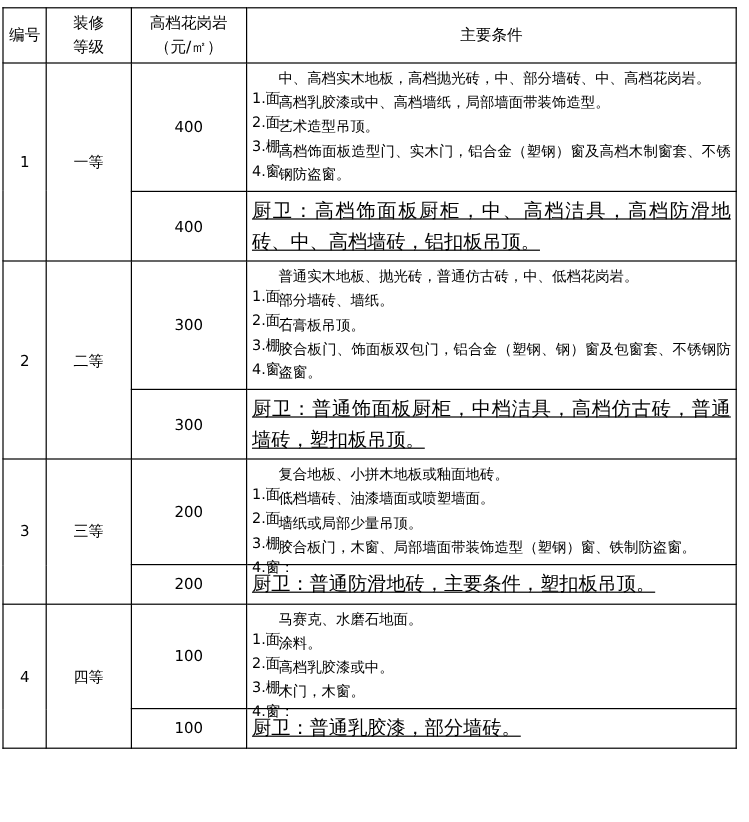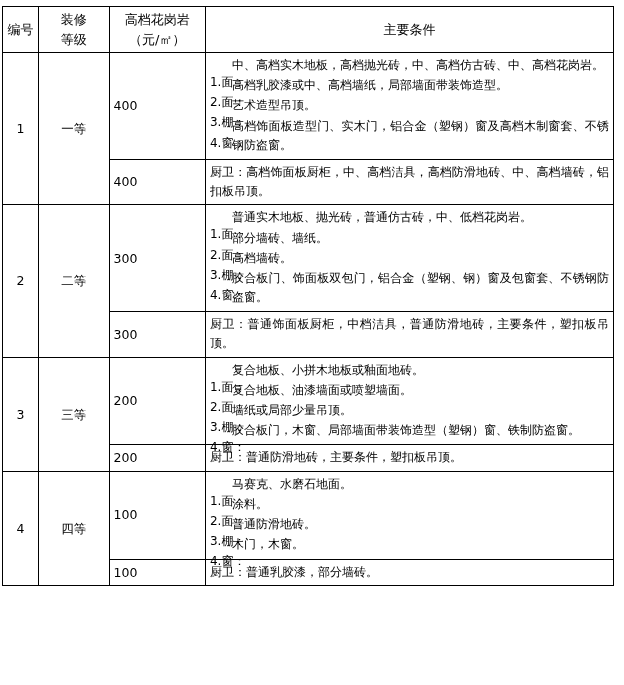--- a/index.html
+++ b/index.html
@@ -44,20 +44,21 @@
     font-weight: bold;
     font-size: 13px;
     line-height: 1.5;
     padding: 6px 2px;
   }
   .cell-no, .cell-grade {
     text-align: center;
     font-size: 12.5px;
   }
   .cell-std {
+    text-align: center;
     font-size: 12.5px;
   }
   .cond-list {
     margin: 0;
     padding: 0;
     list-style: none;
   }
   .cond-list li {
     position: relative;
     padding-left: 22px;
@@ -68,24 +69,25 @@
   }
   .cond-list li .marker {
     position: absolute;
     left: 0;
     top: 17px;
     width: 20px;
     text-align: left;
     white-space: nowrap;
   }
   .cond-plain {
-    font-size: 12px;
+    font-size: 16px;
     line-height: 1.6;
     text-align: justify;
     text-indent: 0;
+    text-decoration: underline;
   }
 </style>
 </head>
 <body>
 
 <div class="sheet">
   <table class="comp-table">
     <colgroup>
       <col class="col-no">
       <col class="col-grade">
@@ -107,21 +109,21 @@
       </tr>
     </thead>
     <tbody>
 
       <tr>
         <td class="cell-no" rowspan="2">1</td>
         <td class="cell-grade" rowspan="2">一等</td>
         <td class="cell-std">400</td>
         <td>
           <ul class="cond-list">
-            <li><span class="marker">1.面：</span><span>中、高档实木地板，高档抛光砖，中、高档仿古砖、中、高档花岗岩。</span></li>
+            <li><span class="marker">1.面：</span><span>中、高档实木地板，高档抛光砖，中、部分墙砖、中、高档花岗岩。</span></li>
             <li><span class="marker">2.面：</span><span>高档乳胶漆或中、高档墙纸，局部墙面带装饰造型。</span></li>
             <li><span class="marker">3.棚：</span><span>艺术造型吊顶。</span></li>
             <li><span class="marker">4.窗：</span><span>高档饰面板造型门、实木门，铝合金（塑钢）窗及高档木制窗套、不锈钢防盗窗。</span></li>
           </ul>
         </td>
       </tr>
       <tr>
         <td class="cell-std">400</td>
         <td>
           <div class="cond-plain">厨卫：高档饰面板厨柜，中、高档洁具，高档防滑地砖、中、高档墙砖，铝扣板吊顶。</div>
@@ -129,61 +131,61 @@
       </tr>
 
       <tr>
         <td class="cell-no" rowspan="2">2</td>
         <td class="cell-grade" rowspan="2">二等</td>
         <td class="cell-std">300</td>
         <td>
           <ul class="cond-list">
             <li><span class="marker">1.面：</span><span>普通实木地板、抛光砖，普通仿古砖，中、低档花岗岩。</span></li>
             <li><span class="marker">2.面：</span><span>部分墙砖、墙纸。</span></li>
-            <li><span class="marker">3.棚：</span><span>高档墙砖。</span></li>
+            <li><span class="marker">3.棚：</span><span>石膏板吊顶。</span></li>
             <li><span class="marker">4.窗：</span><span>胶合板门、饰面板双包门，铝合金（塑钢、钢）窗及包窗套、不锈钢防盗窗。</span></li>
           </ul>
         </td>
       </tr>
       <tr>
         <td class="cell-std">300</td>
         <td>
-          <div class="cond-plain">厨卫：普通饰面板厨柜，中档洁具，普通防滑地砖，主要条件，塑扣板吊顶。</div>
+          <div class="cond-plain">厨卫：普通饰面板厨柜，中档洁具，高档仿古砖，普通墙砖，塑扣板吊顶。</div>
         </td>
       </tr>
 
       <tr>
         <td class="cell-no" rowspan="2">3</td>
         <td class="cell-grade" rowspan="2">三等</td>
         <td class="cell-std">200</td>
         <td>
           <ul class="cond-list">
             <li><span class="marker">1.面：</span><span>复合地板、小拼木地板或釉面地砖。</span></li>
-            <li><span class="marker">2.面：</span><span>复合地板、油漆墙面或喷塑墙面。</span></li>
+            <li><span class="marker">2.面：</span><span>低档墙砖、油漆墙面或喷塑墙面。</span></li>
             <li><span class="marker">3.棚：</span><span>墙纸或局部少量吊顶。</span></li>
             <li><span class="marker">4.窗：</span><span>胶合板门，木窗、局部墙面带装饰造型（塑钢）窗、铁制防盗窗。</span></li>
           </ul>
         </td>
       </tr>
       <tr>
         <td class="cell-std">200</td>
         <td>
           <div class="cond-plain">厨卫：普通防滑地砖，主要条件，塑扣板吊顶。</div>
         </td>
       </tr>
 
       <tr>
         <td class="cell-no" rowspan="2">4</td>
         <td class="cell-grade" rowspan="2">四等</td>
         <td class="cell-std">100</td>
         <td>
           <ul class="cond-list">
             <li><span class="marker">1.面：</span><span>马赛克、水磨石地面。</span></li>
             <li><span class="marker">2.面：</span><span>涂料。</span></li>
-            <li><span class="marker">3.棚：</span><span>普通防滑地砖。</span></li>
+            <li><span class="marker">3.棚：</span><span>高档乳胶漆或中。</span></li>
             <li><span class="marker">4.窗：</span><span>木门，木窗。</span></li>
           </ul>
         </td>
       </tr>
       <tr>
         <td class="cell-std">100</td>
         <td>
           <div class="cond-plain">厨卫：普通乳胶漆，部分墙砖。</div>
         </td>
       </tr>

